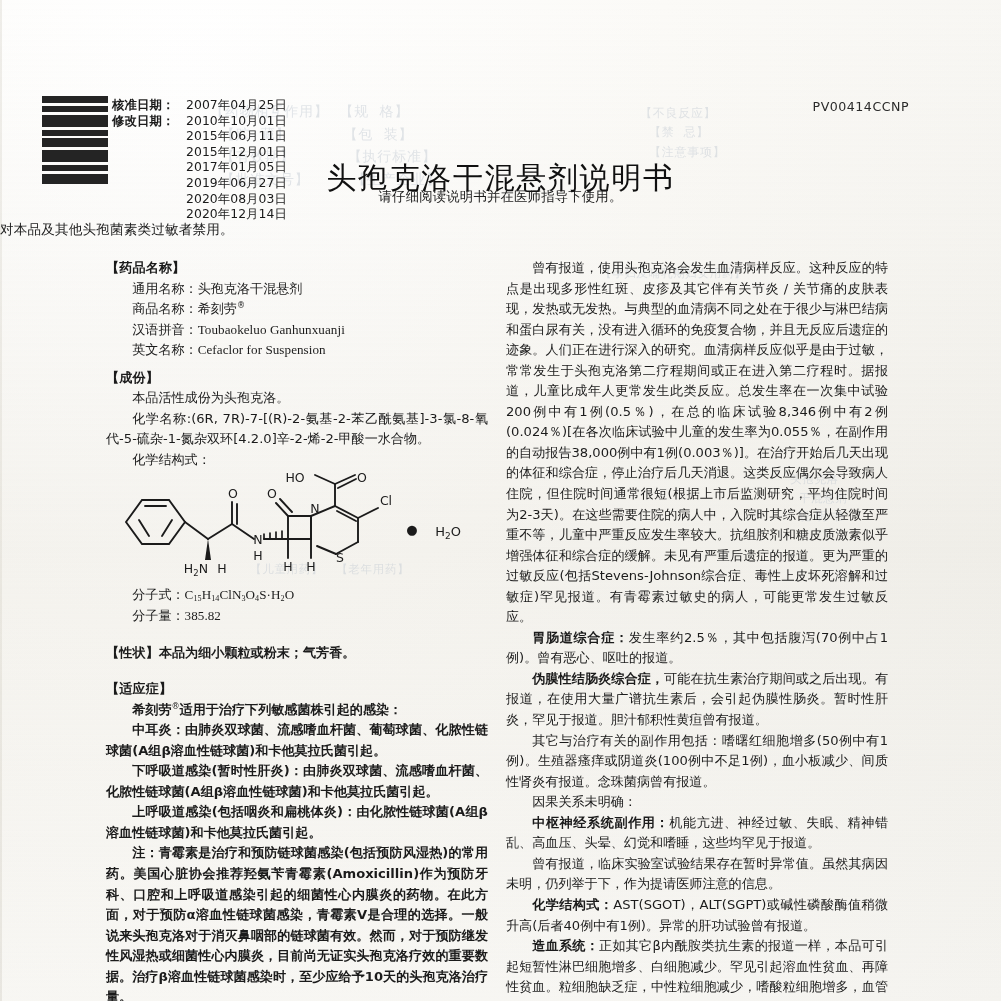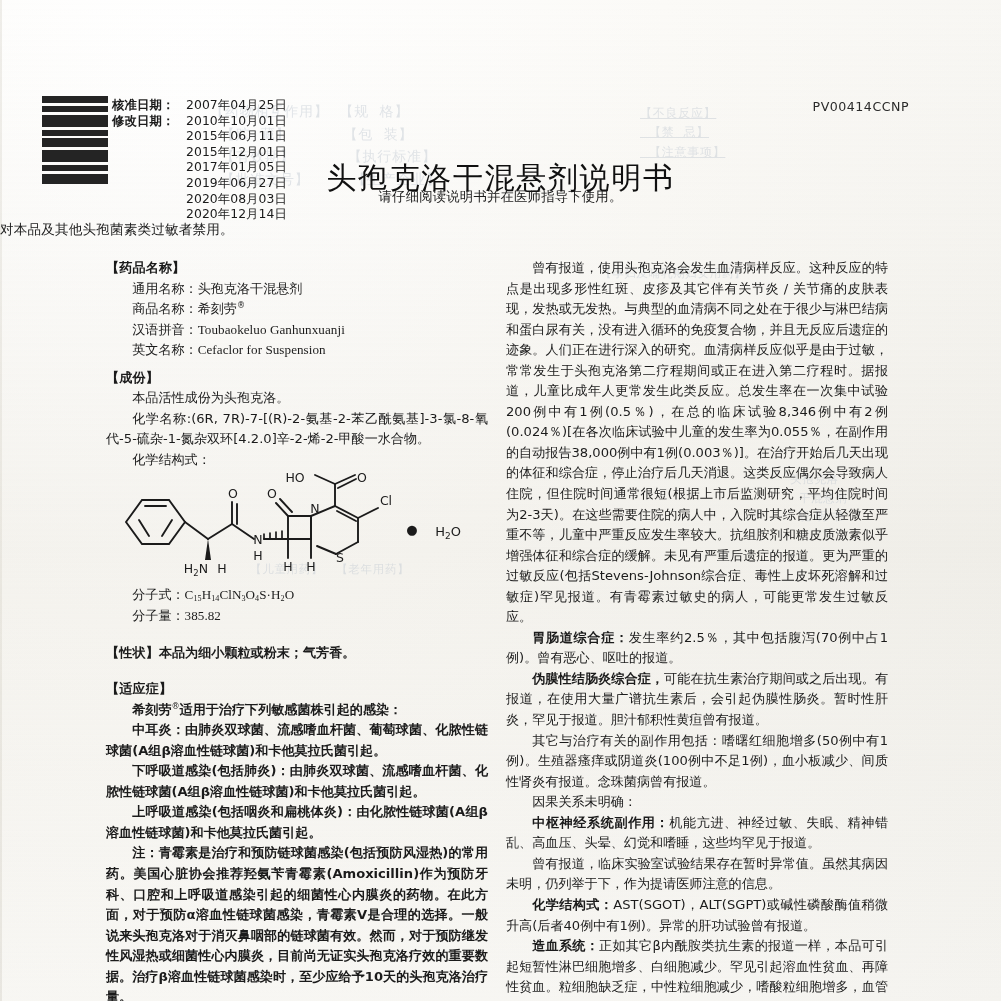--- a/index.html
+++ b/index.html
@@ -84,21 +84,21 @@
 <body>
 
 <div id="paper"></div>
 
 <div id="sheet">
 
   <div class="ghost" style="left:210px;top:100px;font-size:14px;">【药物相互作用】  【规  格】
   【贮  藏】          【包  装】
   【有效期】          【执行标准】
   【批准文号】        【生产企业】</div>
-  <div class="ghost" style="left:640px;top:104px;font-size:12px;text-decoration:underline;">【不良反应】
+  <div class="ghost" style="left:640px;top:104px;font-size:12px;">【不良反应】
   【禁  忌】
   【注意事项】</div>
   <div class="ghost" style="left:600px;top:264px;font-size:11.5px;">【孕妇及哺乳期妇女用药】</div>
   <div class="ghost" style="left:250px;top:560px;font-size:11.5px;">【儿童用药】   【老年用药】</div>
   <div class="ghost" style="left:790px;top:470px;font-size:11.5px;">头孢克洛
   干混悬剂
   说 明 书</div>
 
   <div class="barcode">
     <i></i>
@@ -259,21 +259,21 @@
     </div>
 
     <div class="sec" style="margin-top:16px;">【适应症】</div>
     <div class="p ind">
       <span class="b">希刻劳</span><sup>®</sup><span class="b">适用于治疗下列敏感菌株引起的感染：</span>
     </div>
     <div class="p ind">
       <span class="b">中耳炎：</span><span class="b">由肺炎双球菌、流感嗜血杆菌、葡萄球菌、化脓性链球菌(A组β溶血性链球菌)和卡他莫拉氏菌引起。</span>
     </div>
     <div class="p ind">
-      <span class="b">下呼吸道感染(包括肺炎)：</span><span class="b">由肺炎双球菌、流感嗜血杆菌、化脓性链球菌(A组β溶血性链球菌)和卡他莫拉氏菌引起。</span>
+      <span class="b">下呼吸道感染(暂时性肝炎)：</span><span class="b">由肺炎双球菌、流感嗜血杆菌、化脓性链球菌(A组β溶血性链球菌)和卡他莫拉氏菌引起。</span>
     </div>
     <div class="p ind">
       <span class="b">上呼吸道感染(包括咽炎和扁桃体炎)：</span><span class="b">由化脓性链球菌(A组β溶血性链球菌)和卡他莫拉氏菌引起。</span>
     </div>
     <div class="p ind">
       <span class="b">注：</span><span class="b">青霉素是治疗和预防链球菌感染(包括预防风湿热)的常用药。美国心脏协会推荐羟氨苄青霉素(Amoxicillin)作为预防牙科、口腔和上呼吸道感染引起的细菌性心内膜炎的药物。在此方面，对于预防α溶血性链球菌感染，青霉素V是合理的选择。一般说来头孢克洛对于消灭鼻咽部的链球菌有效。然而，对于预防继发性风湿热或细菌性心内膜炎，目前尚无证实头孢克洛疗效的重要数据。治疗β溶血性链球菌感染时，至少应给予10天的头孢克洛治疗量。</span>
     </div>
 
   </div>
 

